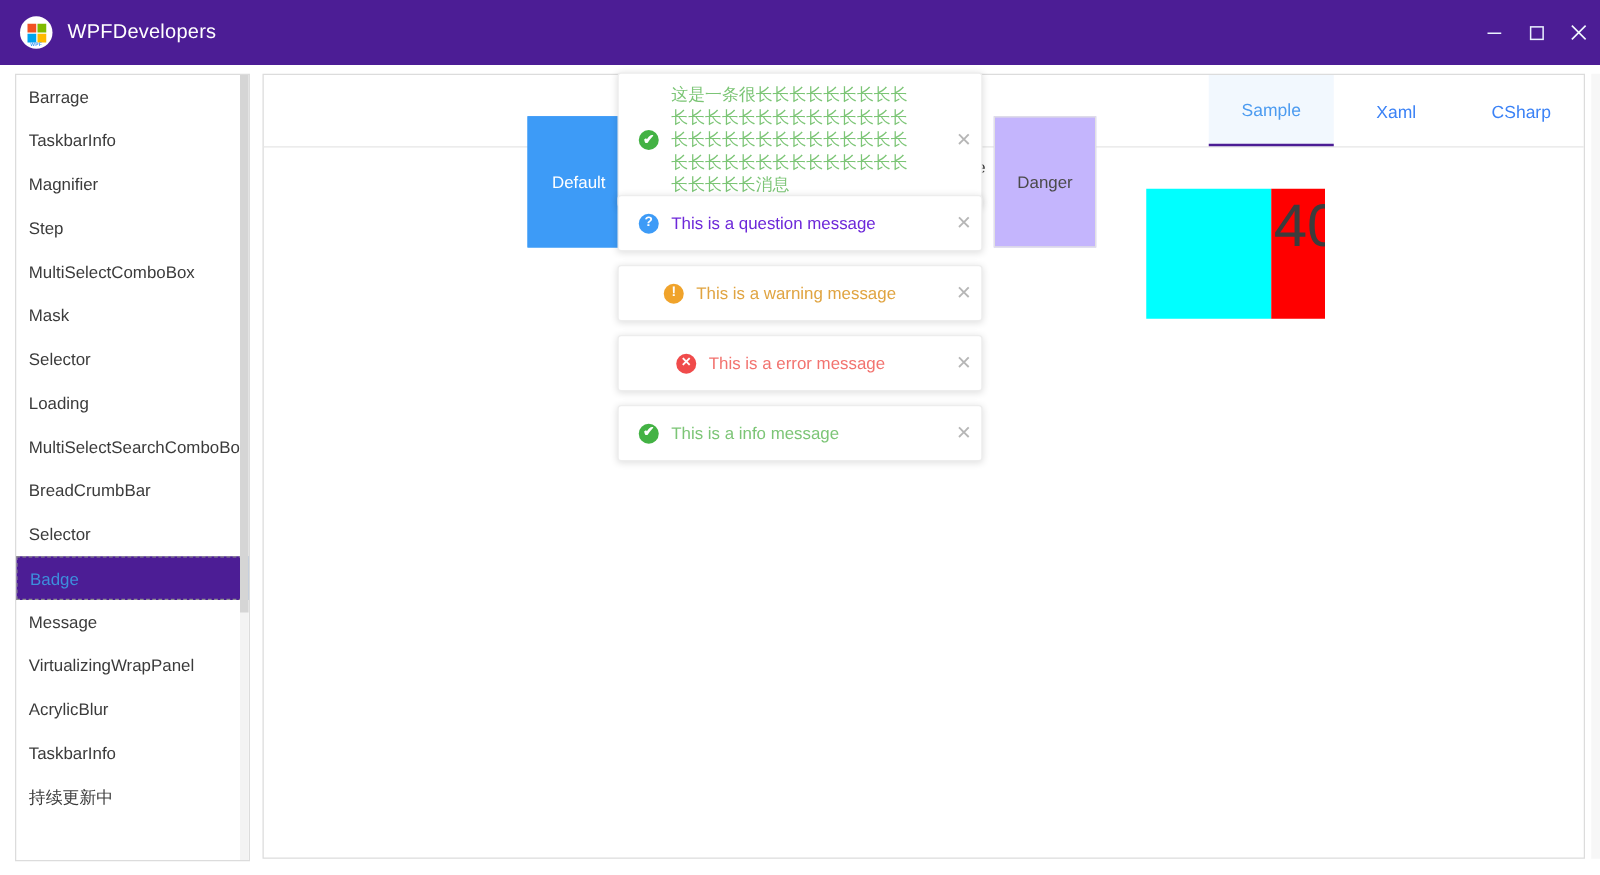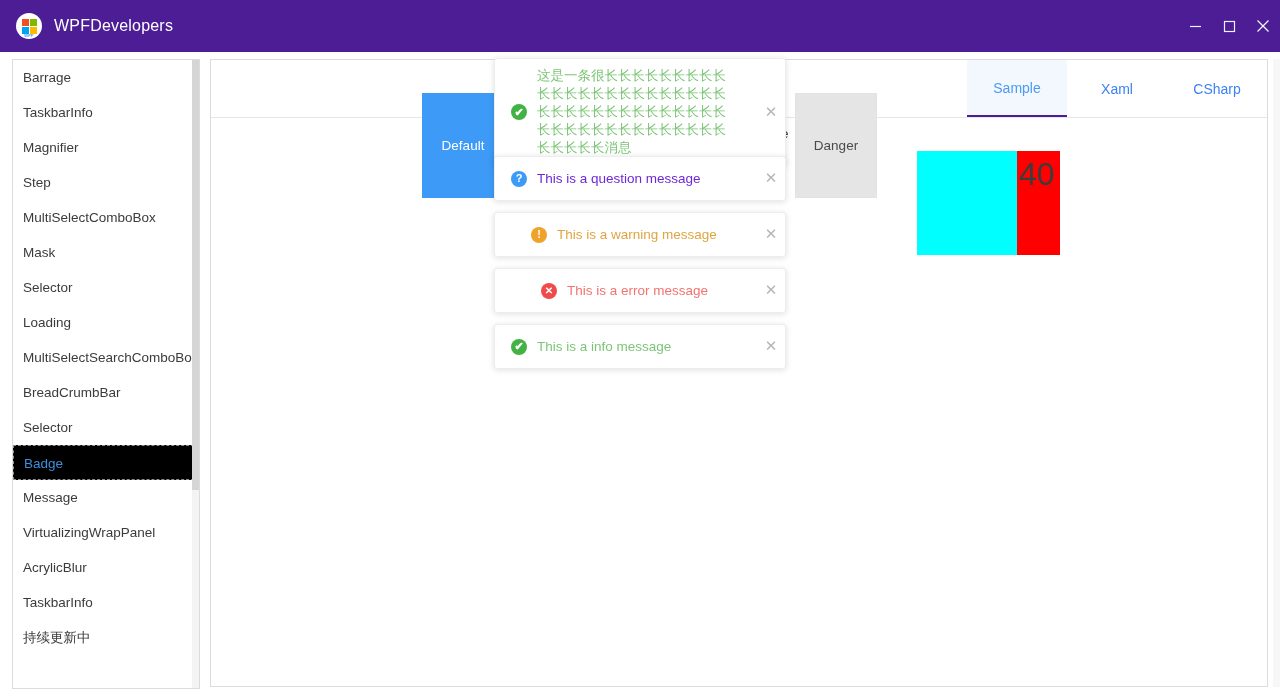--- a/index.html
+++ b/index.html
@@ -91,21 +91,21 @@
   .side-item {
     height: 35px;
     line-height: 35px;
     padding-left: 10px;
     font-size: 13.5px;
     color: #3b3b3b;
     box-sizing: border-box;
     white-space: nowrap;
   }
   .side-item.selected {
-    background: #000000;
+    background: #4c1d95;
     color: #3d8edc;
     border: 1px dashed #8f8f8f;
     position: relative;
   }
   .side-item.selected::after {
     content: "";
     position: absolute;
     right: -1px; top: -1px;
     width: 4px; height: 35px;
     background: #3d9bf7;
@@ -173,21 +173,21 @@
     position: absolute;
     top: 0;
     width: 82px; height: 105px;
     border: 1px solid #e2e2e2;
     box-sizing: border-box;
     display: flex;
     align-items: center;
     justify-content: center;
     font-size: 13.5px;
     color: #4a4a4a;
-    background: #e5e5e5;
+    background: #c4b5fd;
   }
   .badge-box.filled {
     background: #3d9bf7;
     border-color: #3d9bf7;
     color: #ffffff;
   }
   .cut-label {
     position: absolute;
     font-size: 13.5px;
     color: #3b3b3b;
@@ -203,21 +203,21 @@
   #red-badge {
     position: absolute;
     left: 1017px; top: 151px;
     width: 43px; height: 104px;
     background: #ff0000;
     overflow: hidden;
   }
   #red-badge span {
     position: absolute;
     left: 2px; top: 7px;
-    font-size: 32px;
+    font-size: 48px;
     color: #3c3c3c;
     line-height: 1;
     white-space: nowrap;
   }
 
   
   .toast {
     position: absolute;
     background: #ffffff;
     border: 1px solid #ededed;

